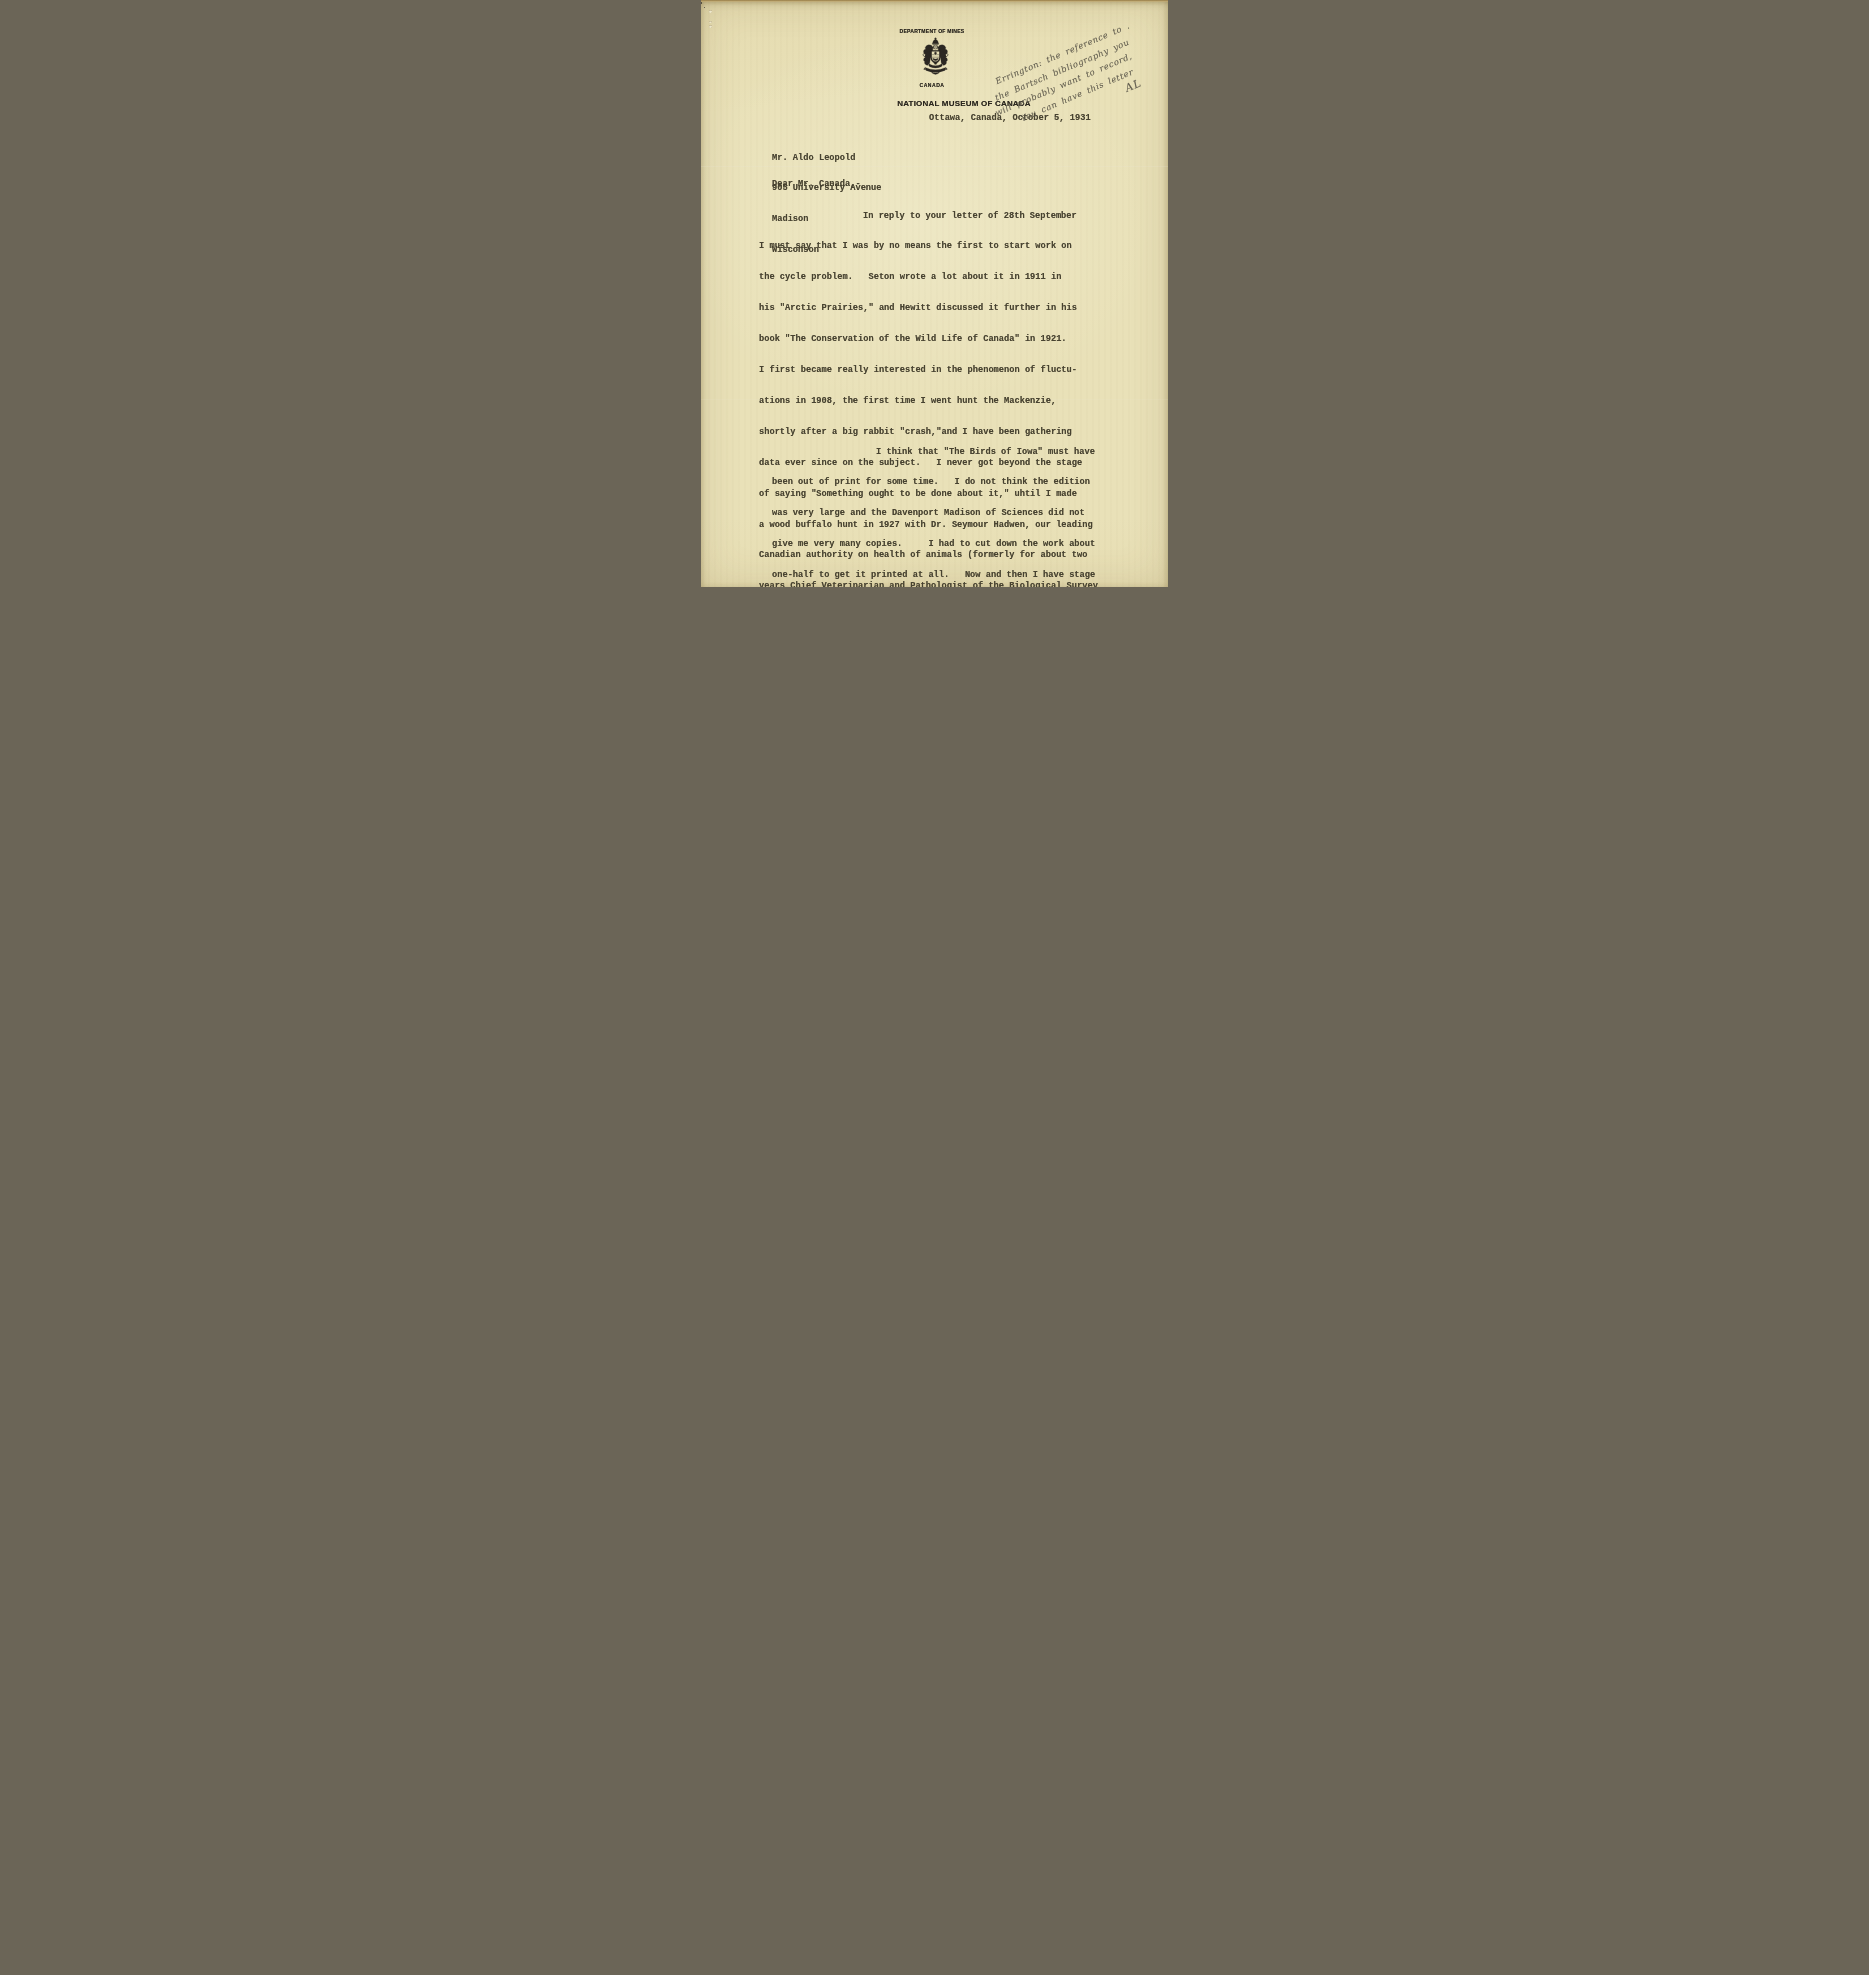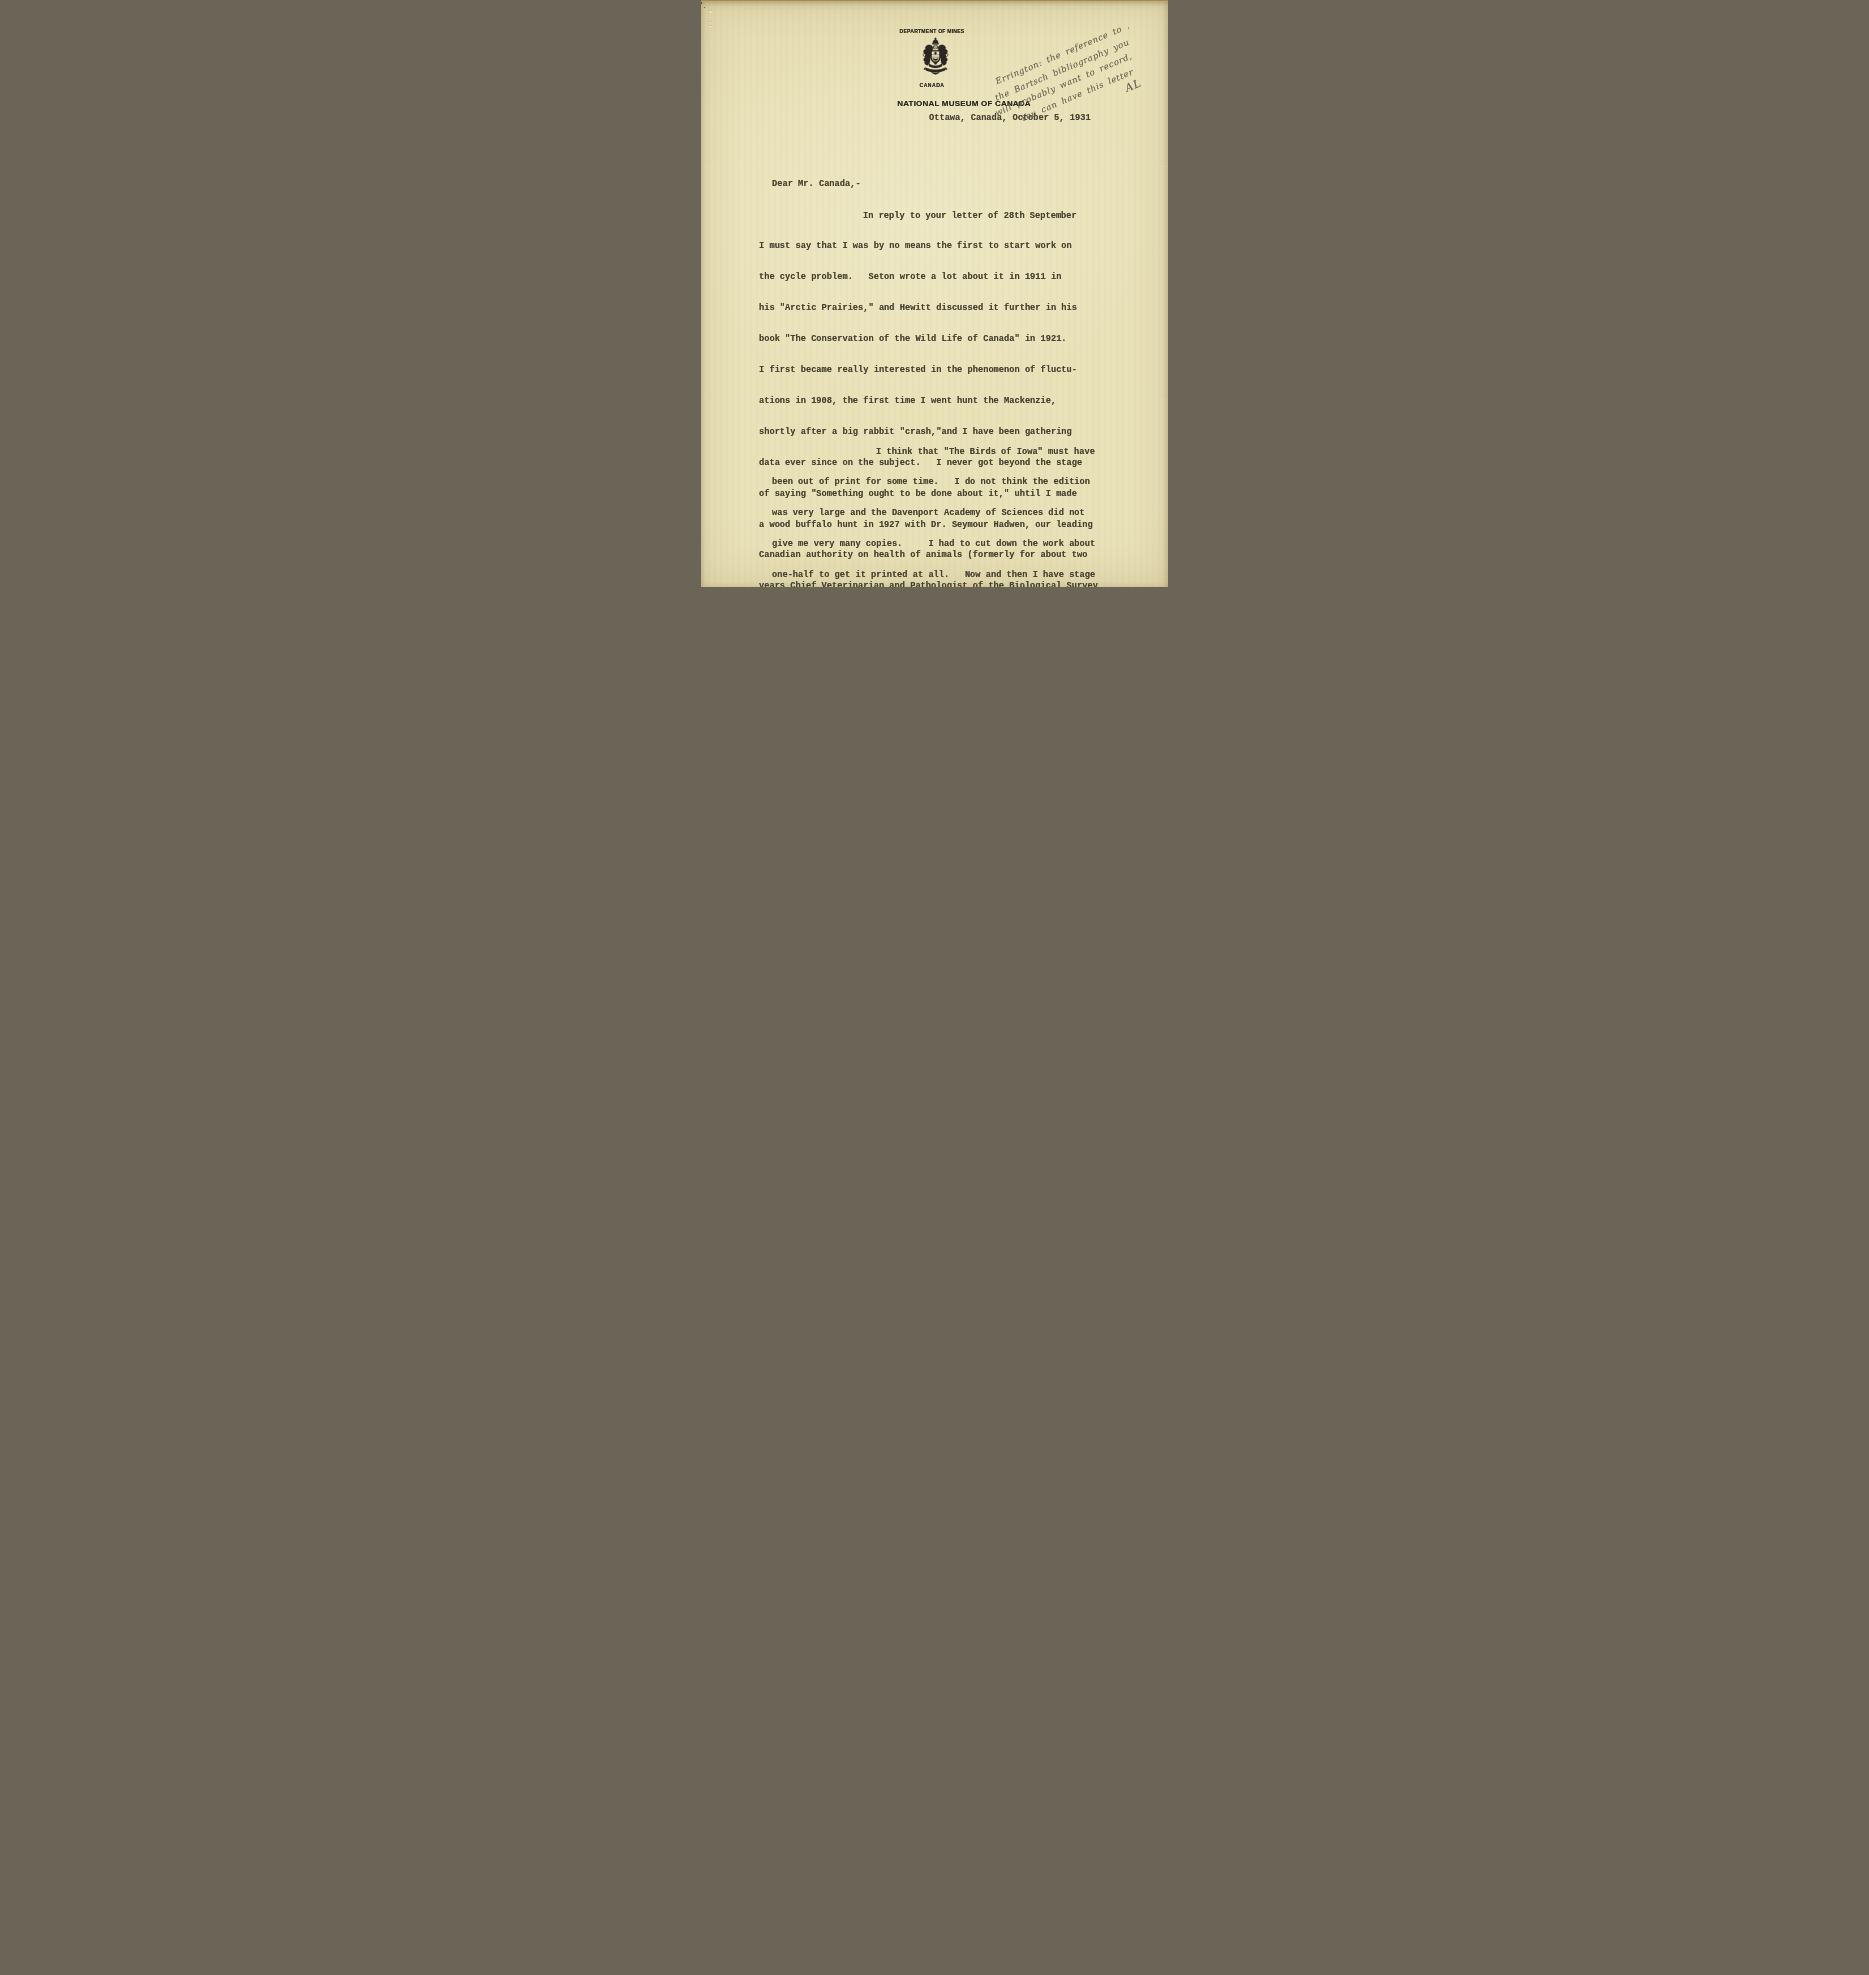--- a/index.html
+++ b/index.html
@@ -142,20 +142,26 @@
   <div class="typed dateline">Ottawa, Canada, October 5, 1931</div>
 
   <div class="note">
     <div class="nl n0">Errington: the reference to .</div>
     <div class="nl n1">the Bartsch bibliography you</div>
     <div class="nl n2">will probably want to record,</div>
     <div class="nl n3">You can have this letter</div>
     <div class="nl n4">AL</div>
   </div>
 
+  <div class="typed address">
+    <div class="line">Mr. Aldo Leopold</div>
+    <div class="line">905 University Avenue</div>
+    <div class="line">Madison</div>
+    <div class="line">Wisconson</div>
+  </div>
 
   <div class="typed salutation line">Dear Mr. Canada,-</div>
 
   <div class="typed p1">
     <div class="line indent">In reply to your letter of 28th September</div>
     <div class="line">I must say that I was by no means the first to start work on</div>
     <div class="line">the cycle problem.   Seton wrote a lot about it in 1911 in</div>
     <div class="line">his "Arctic Prairies," and Hewitt discussed it further in his</div>
     <div class="line">book "The Conservation of the Wild Life of Canada" in 1921.</div>
     <div class="line">I first became really interested in the phenomenon of fluctu-</div>
@@ -174,21 +180,21 @@
     
     
     
     
     
   </div>
 
   <div class="typed p2">
     <div class="line indent">I think that "The Birds of Iowa" must have</div>
     <div class="line">been out of print for some time.   I do not think the edition</div>
-    <div class="line">was very large and the Davenport Academy of Sciences did not</div>
+    <div class="line">was very large and the Davenport Madison of Sciences did not</div>
     <div class="line">give me very many copies.     I had to cut down the work about</div>
     <div class="line">one-half to get it printed at all.   Now and then I have stage</div>
     
     
     
     
     
     
   </div>
 

